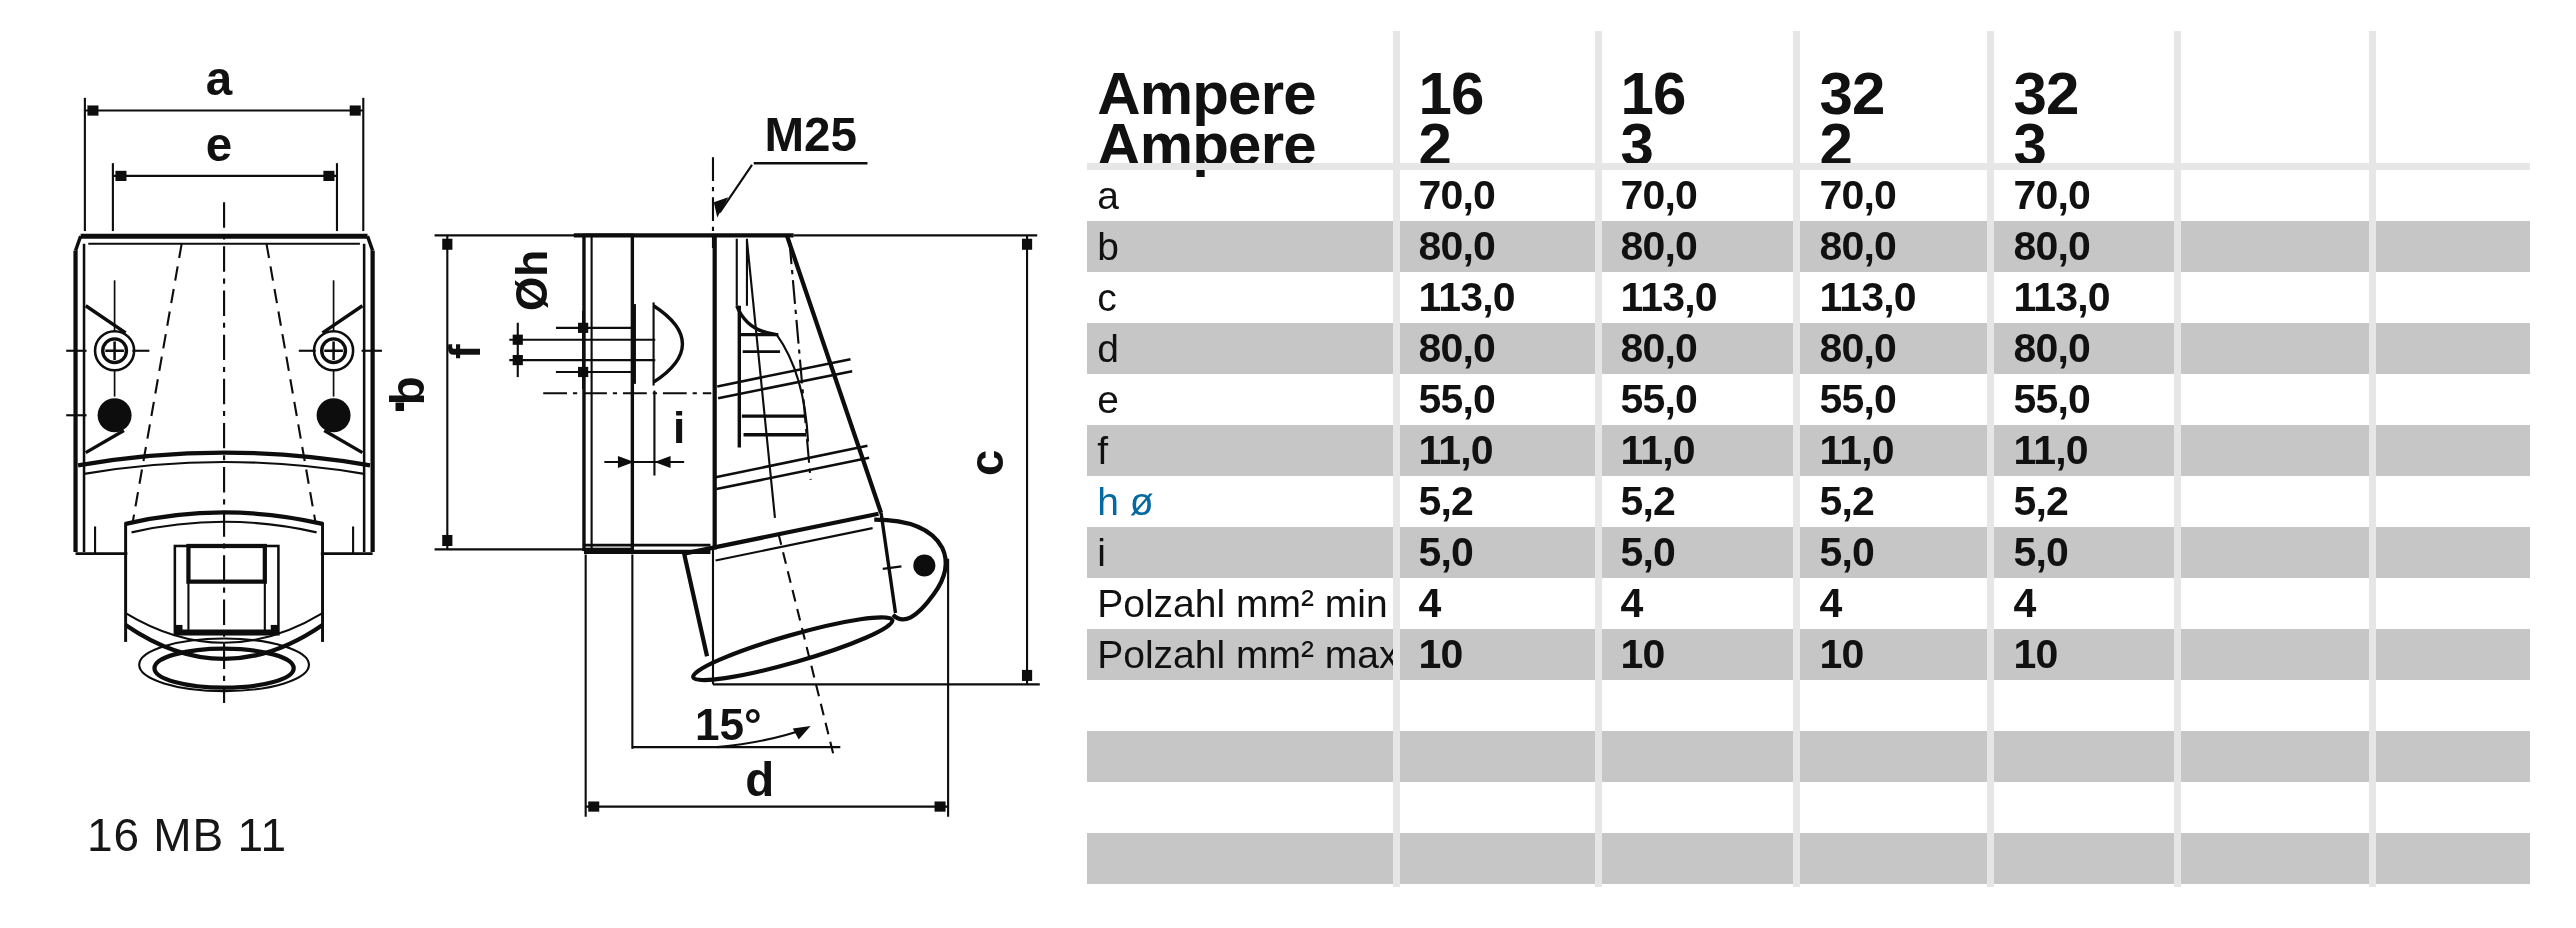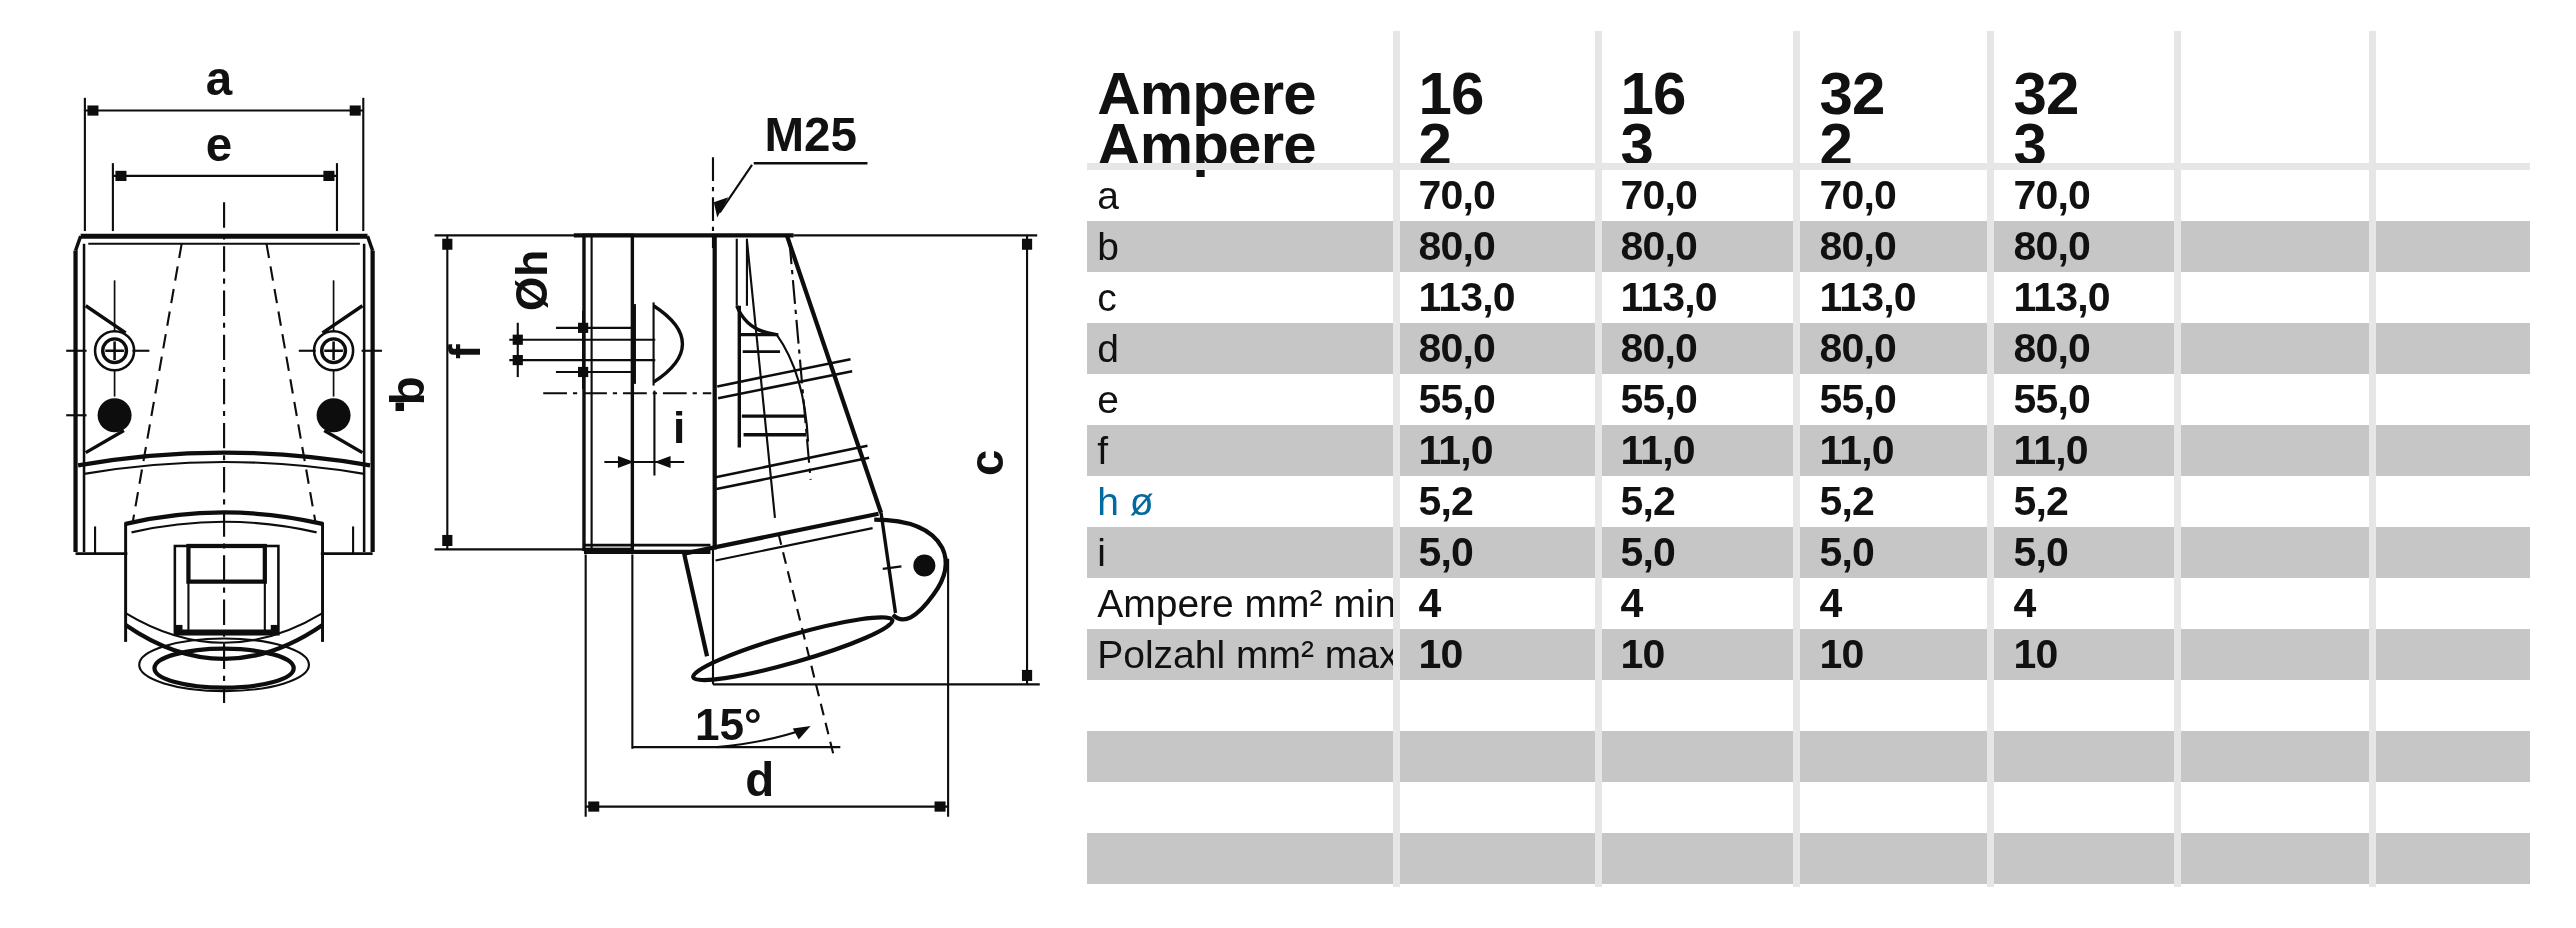--- a/index.html
+++ b/index.html
@@ -256,20 +256,21 @@
       <text x="500" y="460" text-anchor="middle" transform="rotate(-90 500 460)">b</text>
       <text x="1182" y="545" text-anchor="middle" transform="rotate(-90 1182 545)">c</text>
       <text x="645" y="330" text-anchor="middle" transform="rotate(-90 645 330)" font-size="52">Øh</text>
       <text x="565" y="414" text-anchor="middle" transform="rotate(-90 565 414)" font-size="52">f</text>
       <text x="800" y="522" text-anchor="middle" font-size="52">i</text>
       <text x="858" y="872" text-anchor="middle" font-size="52">15°</text>
       <text x="895" y="938" text-anchor="middle">d</text>
     </g>
   </svg>
 
+  <div id="model-number">16 MB 11</div>
 
   <div id="spec-table">
     <div class="tbl-header" id="tbl-header">
         <div class="hcell lab" style="color: rgb(17, 17, 17);">
           <div>Ampere</div>
           <div>Ampere</div>
         </div>
       <div class="hcell val" style="color: rgb(17, 17, 17);">
           <div>16</div>
           <div>2</div>
@@ -363,21 +364,21 @@
         <div class="tbl-row" style="background: rgb(198, 198, 198);">
           <div class="cell lab" style="color: rgb(17, 17, 17);">i</div>
           <div class="cell val" style="color: rgb(17, 17, 17);">5,0</div>
           <div class="cell val" style="color: rgb(17, 17, 17);">5,0</div>
           <div class="cell val" style="color: rgb(17, 17, 17);">5,0</div>
           <div class="cell val" style="color: rgb(17, 17, 17);">5,0</div>
           <div class="cell val" style="color: rgb(17, 17, 17);"></div>
           <div class="cell val" style="color: rgb(17, 17, 17);"></div>
         </div>
         <div class="tbl-row">
-          <div class="cell lab" style="color: rgb(17, 17, 17);">Ampere mm² min</div>
+          <div class="cell lab" style="color: rgb(17, 17, 17);">Polzahl mm² min</div>
           <div class="cell val" style="color: rgb(17, 17, 17);">4</div>
           <div class="cell val" style="color: rgb(17, 17, 17);">4</div>
           <div class="cell val" style="color: rgb(17, 17, 17);">4</div>
           <div class="cell val" style="color: rgb(17, 17, 17);">4</div>
           <div class="cell val" style="color: rgb(17, 17, 17);"></div>
           <div class="cell val" style="color: rgb(17, 17, 17);"></div>
         </div>
         <div class="tbl-row" style="background: rgb(198, 198, 198);">
           <div class="cell lab" style="color: rgb(17, 17, 17);">Polzahl mm² max</div>
           <div class="cell val" style="color: rgb(17, 17, 17);">10</div>

